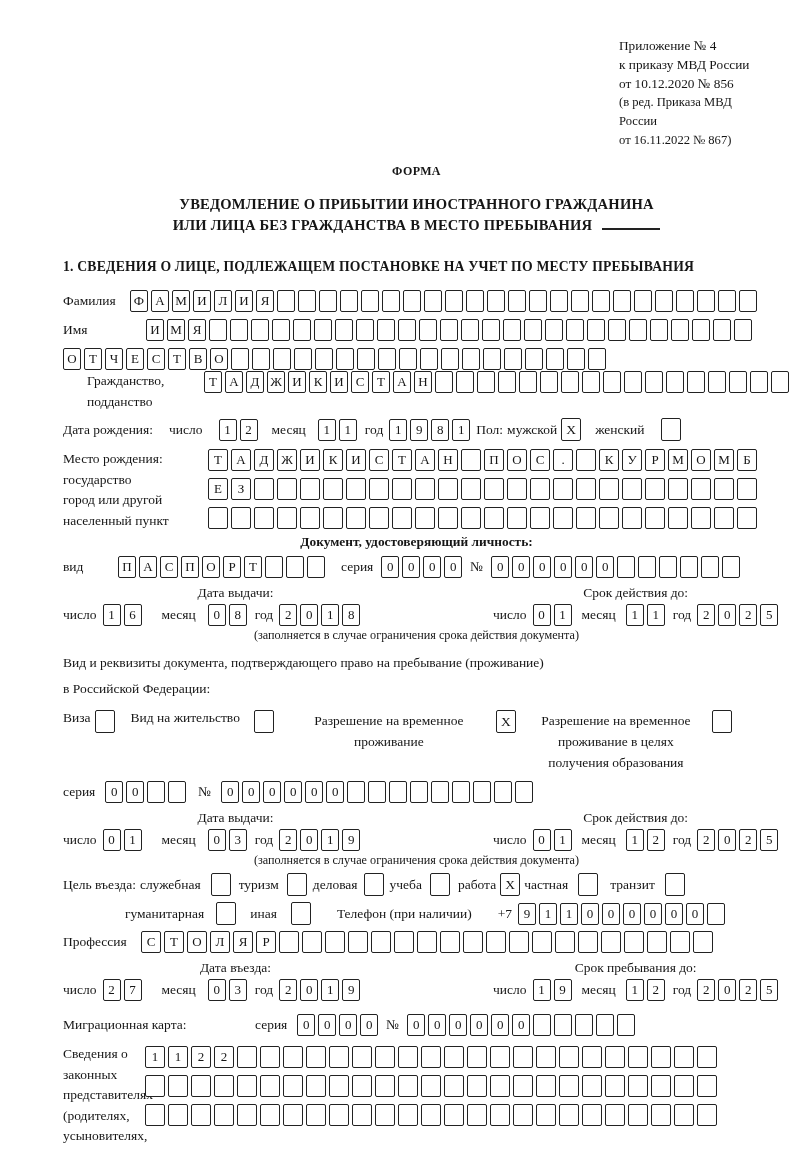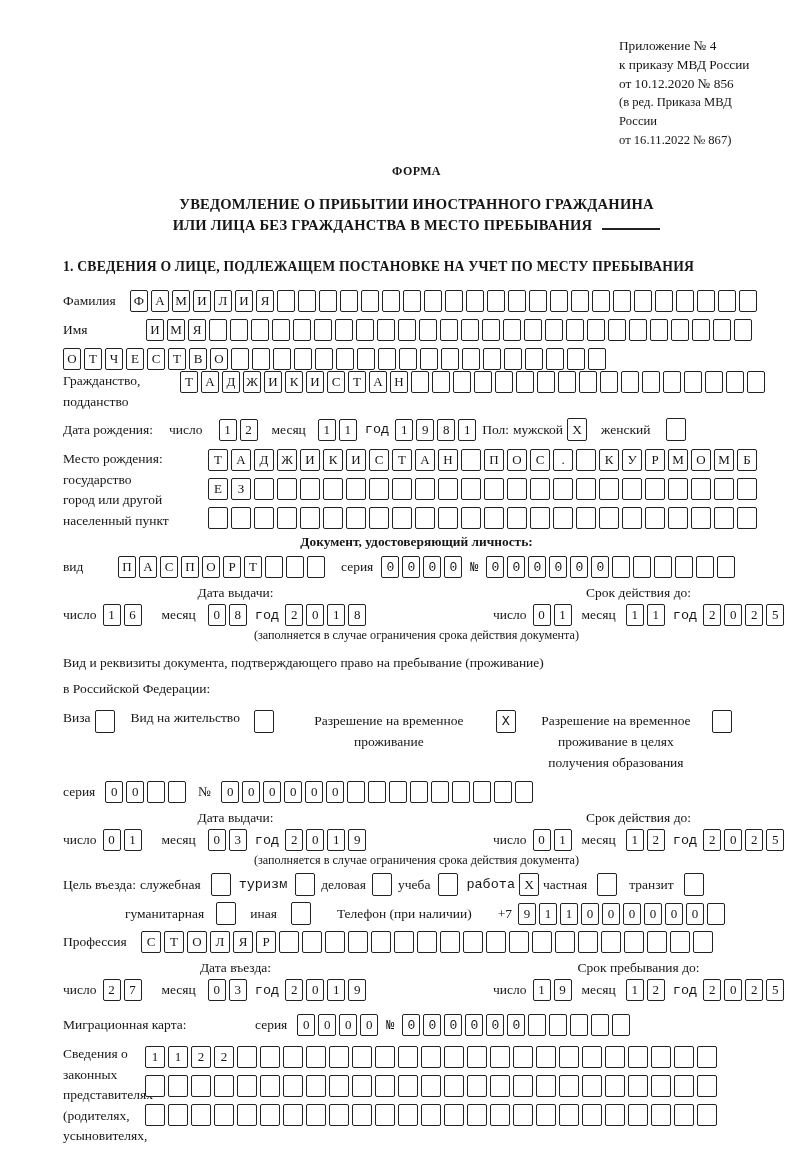--- a/index.html
+++ b/index.html
@@ -26,21 +26,21 @@
 
   .cells{display:flex;gap:3px;flex:none;}
   .cell{box-sizing:border-box;flex:none;width:18px;height:22px;border:1.5px solid #222;
         border-radius:2px;display:flex;align-items:center;justify-content:center;
         font-size:13px;background:#fff;}
   .wide .cell{width:20px;}
   .checkbox{box-sizing:border-box;flex:none;width:20px;height:23px;border:1.5px solid #222;
         border-radius:2px;display:inline-flex;align-items:center;justify-content:center;
         font-size:13.5px;background:#fff;}
 
-  .ml4{margin-left:4px;} .ml6{margin-left:6px;} .ml8{margin-left:8px;font-family:Liberation Mono, monospace;} .ml10{margin-left:10px;}
+  .ml4{margin-left:4px;} .ml6{margin-left:6px;} .ml8{margin-left:8px;} .ml10{margin-left:10px;}
   .ml12{margin-left:12px;} .ml14{margin-left:14px;} .ml16{margin-left:16px;} .ml20{margin-left:20px;}
   .ml26{margin-left:26px;}
 
   .doc-heading{text-align:center;font-weight:bold;font-size:13.4px;margin:3px 0 6px;}
 
   .datepair{display:flex;margin-top:5px;}
   .dp-left{width:430px;flex:none;}
   .dp-right{flex:1;}
   .dp-h{text-align:center;margin-bottom:3px;}
   .dp-h-l{width:345px;text-align:center;margin-bottom:3px;}
@@ -174,21 +174,21 @@
           <span class="cell"></span>
           <span class="cell"></span>
           <span class="cell"></span>
           <span class="cell"></span>
           <span class="cell"></span>
           <span class="cell"></span>
           <span class="cell"></span>
         </div>
     </div>
 
-    <div class="frow-top" style="margin-bottom:6px;">
+    <div class="frow-top" style="margin-bottom:6px;margin-left:24px;">
       <div class="lblcol w117">
         <div>Гражданство,</div>
         <div>подданство</div>
       </div>
       <div class="cells">
           <span class="cell">Т</span>
           <span class="cell">А</span>
           <span class="cell">Д</span>
           <span class="cell">Ж</span>
           <span class="cell">И</span>

